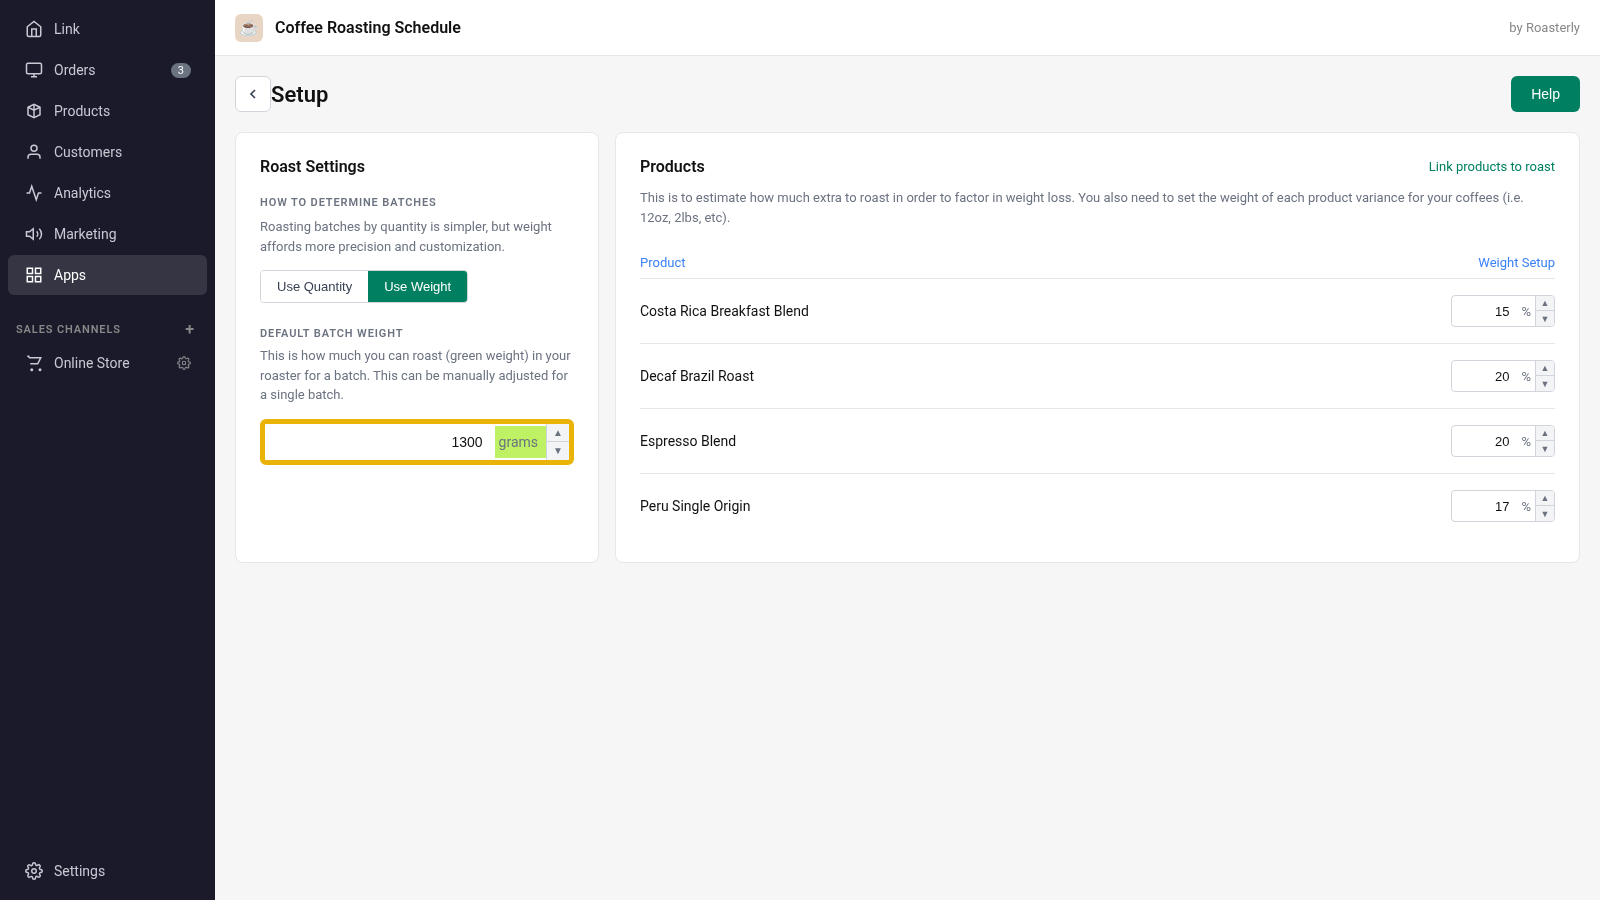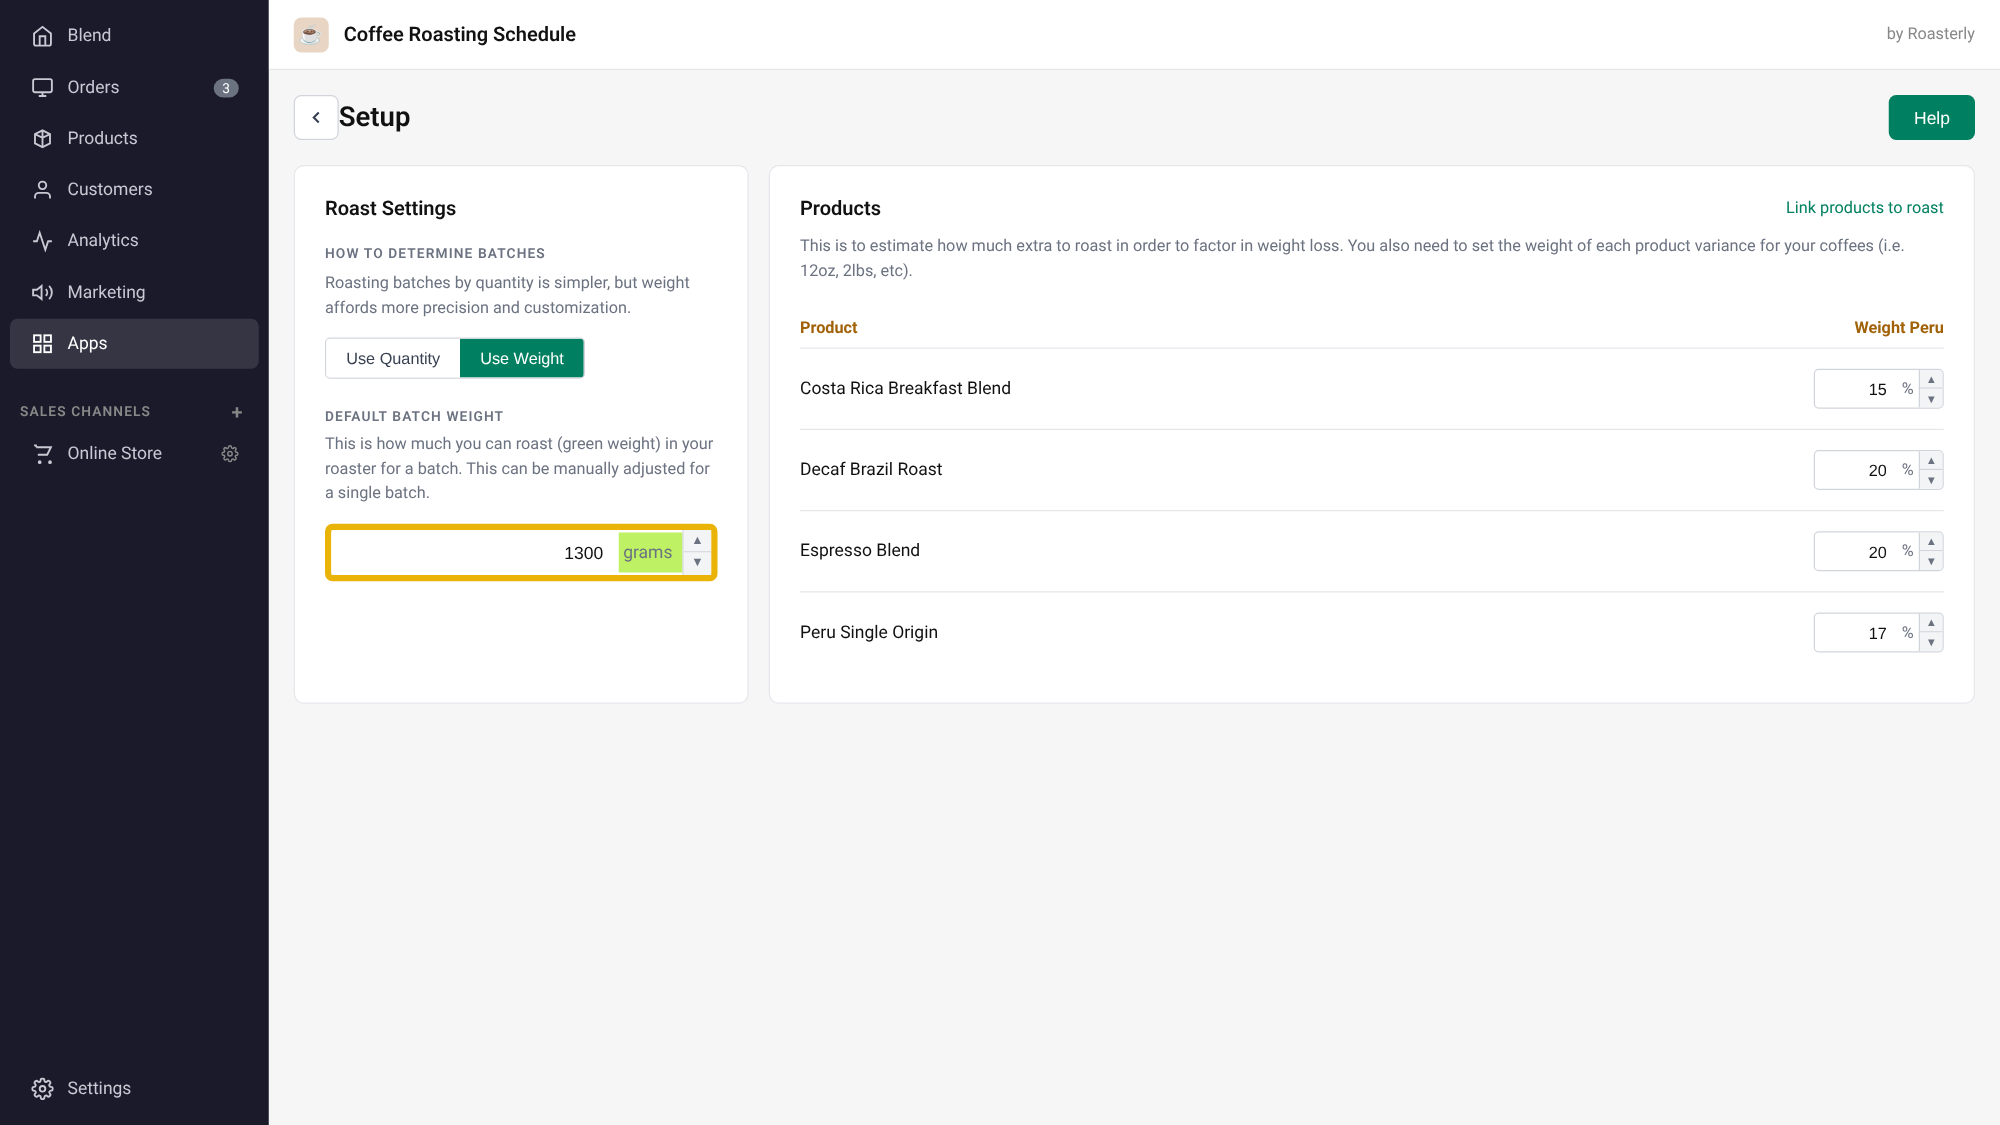--- a/index.html
+++ b/index.html
@@ -284,22 +284,22 @@
       color: #6b7280;
       margin-bottom: 20px;
       line-height: 1.5;
     }
     .products-table-header {
       display: flex;
       justify-content: space-between;
       padding: 8px 0;
       border-bottom: 1px solid #e5e7eb;
       font-size: 13px;
-      color: #a16207;
-      font-weight: 700;
+      color: #3b82f6;
+      font-weight: 400;
       margin-bottom: 0;
     }
     .product-row {
       display: flex;
       align-items: center;
       justify-content: space-between;
       padding: 16px 0;
       border-bottom: 1px solid #e5e7eb;
       font-size: 14px;
       color: #111;
@@ -355,21 +355,21 @@
 <div class="sidebar">
   <div style="padding: 8px 0;">
 
     <div class="sidebar-nav-item">
       <span class="nav-icon">
         <svg width="18" height="18" viewBox="0 0 24 24" fill="none" stroke="#c9c9d4" stroke-width="2">
             <path d="M3 9l9-7 9 7v11a2 2 0 0 1-2 2H5a2 2 0 0 1-2-2z"></path>
             <polyline points="9 22 9 12 15 12 15 22"></polyline>
           </svg>
       </span>
-      <span>Blend</span>
+      <span>Link</span>
     </div>
     <div class="sidebar-nav-item">
       <span class="nav-icon">
         <svg width="18" height="18" viewBox="0 0 24 24" fill="none" stroke="#c9c9d4" stroke-width="2">
             <rect x="2" y="3" width="20" height="14" rx="2"></rect>
             <path d="M8 21h8M12 17v4"></path>
           </svg>
       </span>
       <span>Orders</span>
       <span class="badge">3</span>
@@ -507,21 +507,21 @@
 
       <div class="card card-right">
         <div class="products-card-header">
           <h2 class="card-title" style="margin-bottom:0;">Products</h2>
           <a class="link-products" href="#">Link products to roast</a>
         </div>
         <p class="products-desc">This is to estimate how much extra to roast in order to factor in weight loss. You also need to set the weight of each product variance for your coffees (i.e. 12oz, 2lbs, etc).</p>
 
         <div class="products-table-header">
           <span>Product</span>
-          <span>Weight Peru</span>
+          <span>Weight Setup</span>
         </div>
 
         <div id="products-list">
             <div class="product-row">
     <span>Costa Rica Breakfast Blend</span>
     <div class="weight-input-wrap">
       <input class="weight-input" type="text" value="15" style="">
       <span class="weight-unit">%</span>
       <div class="weight-spinner">
         <button class="wspin-btn">▲</button>

